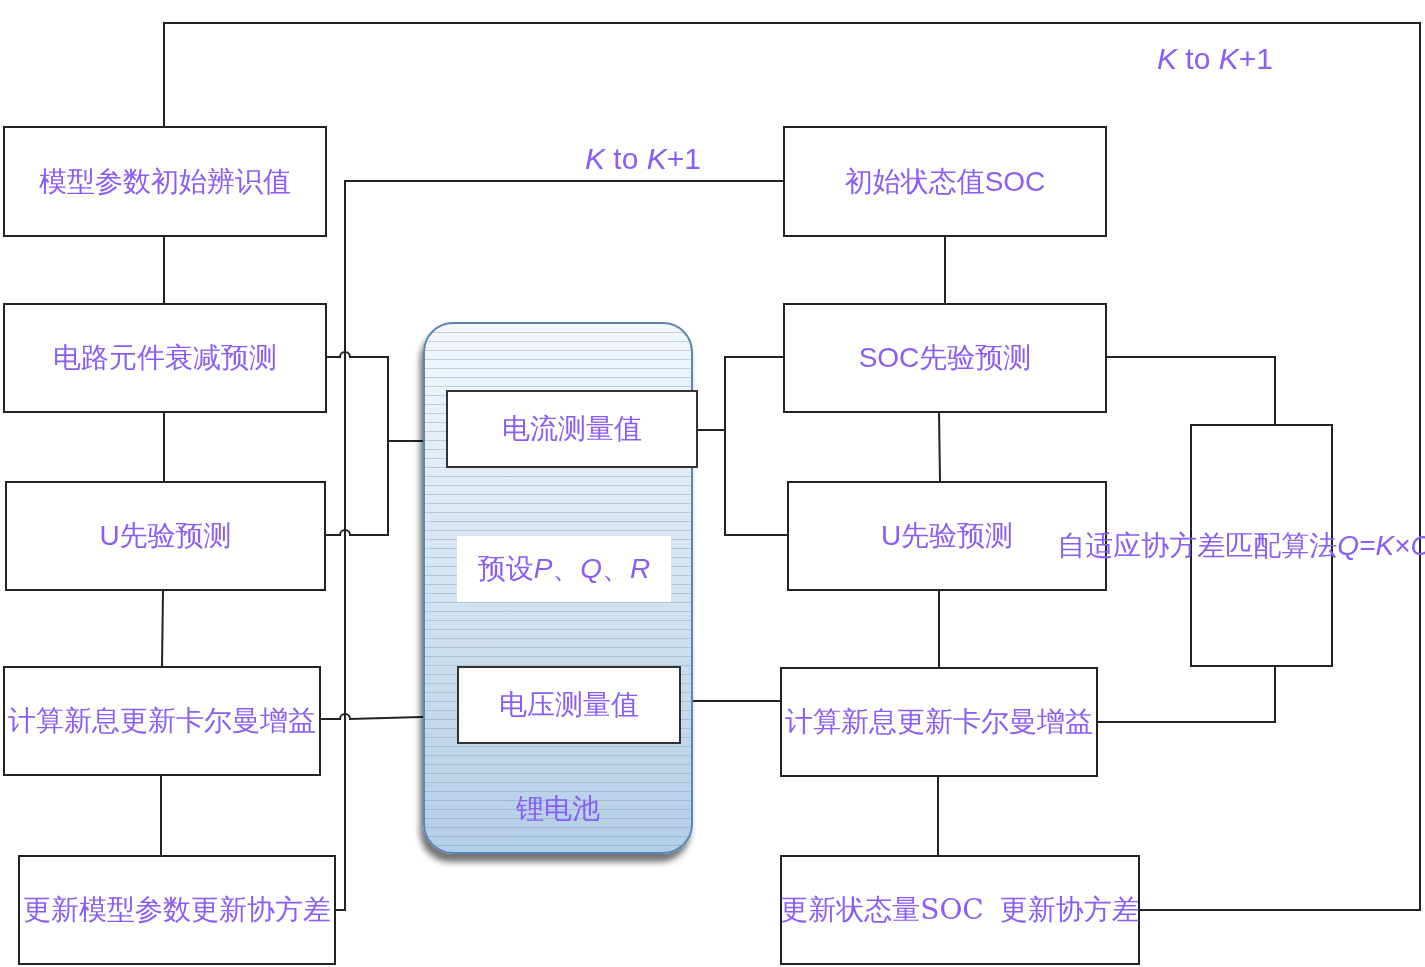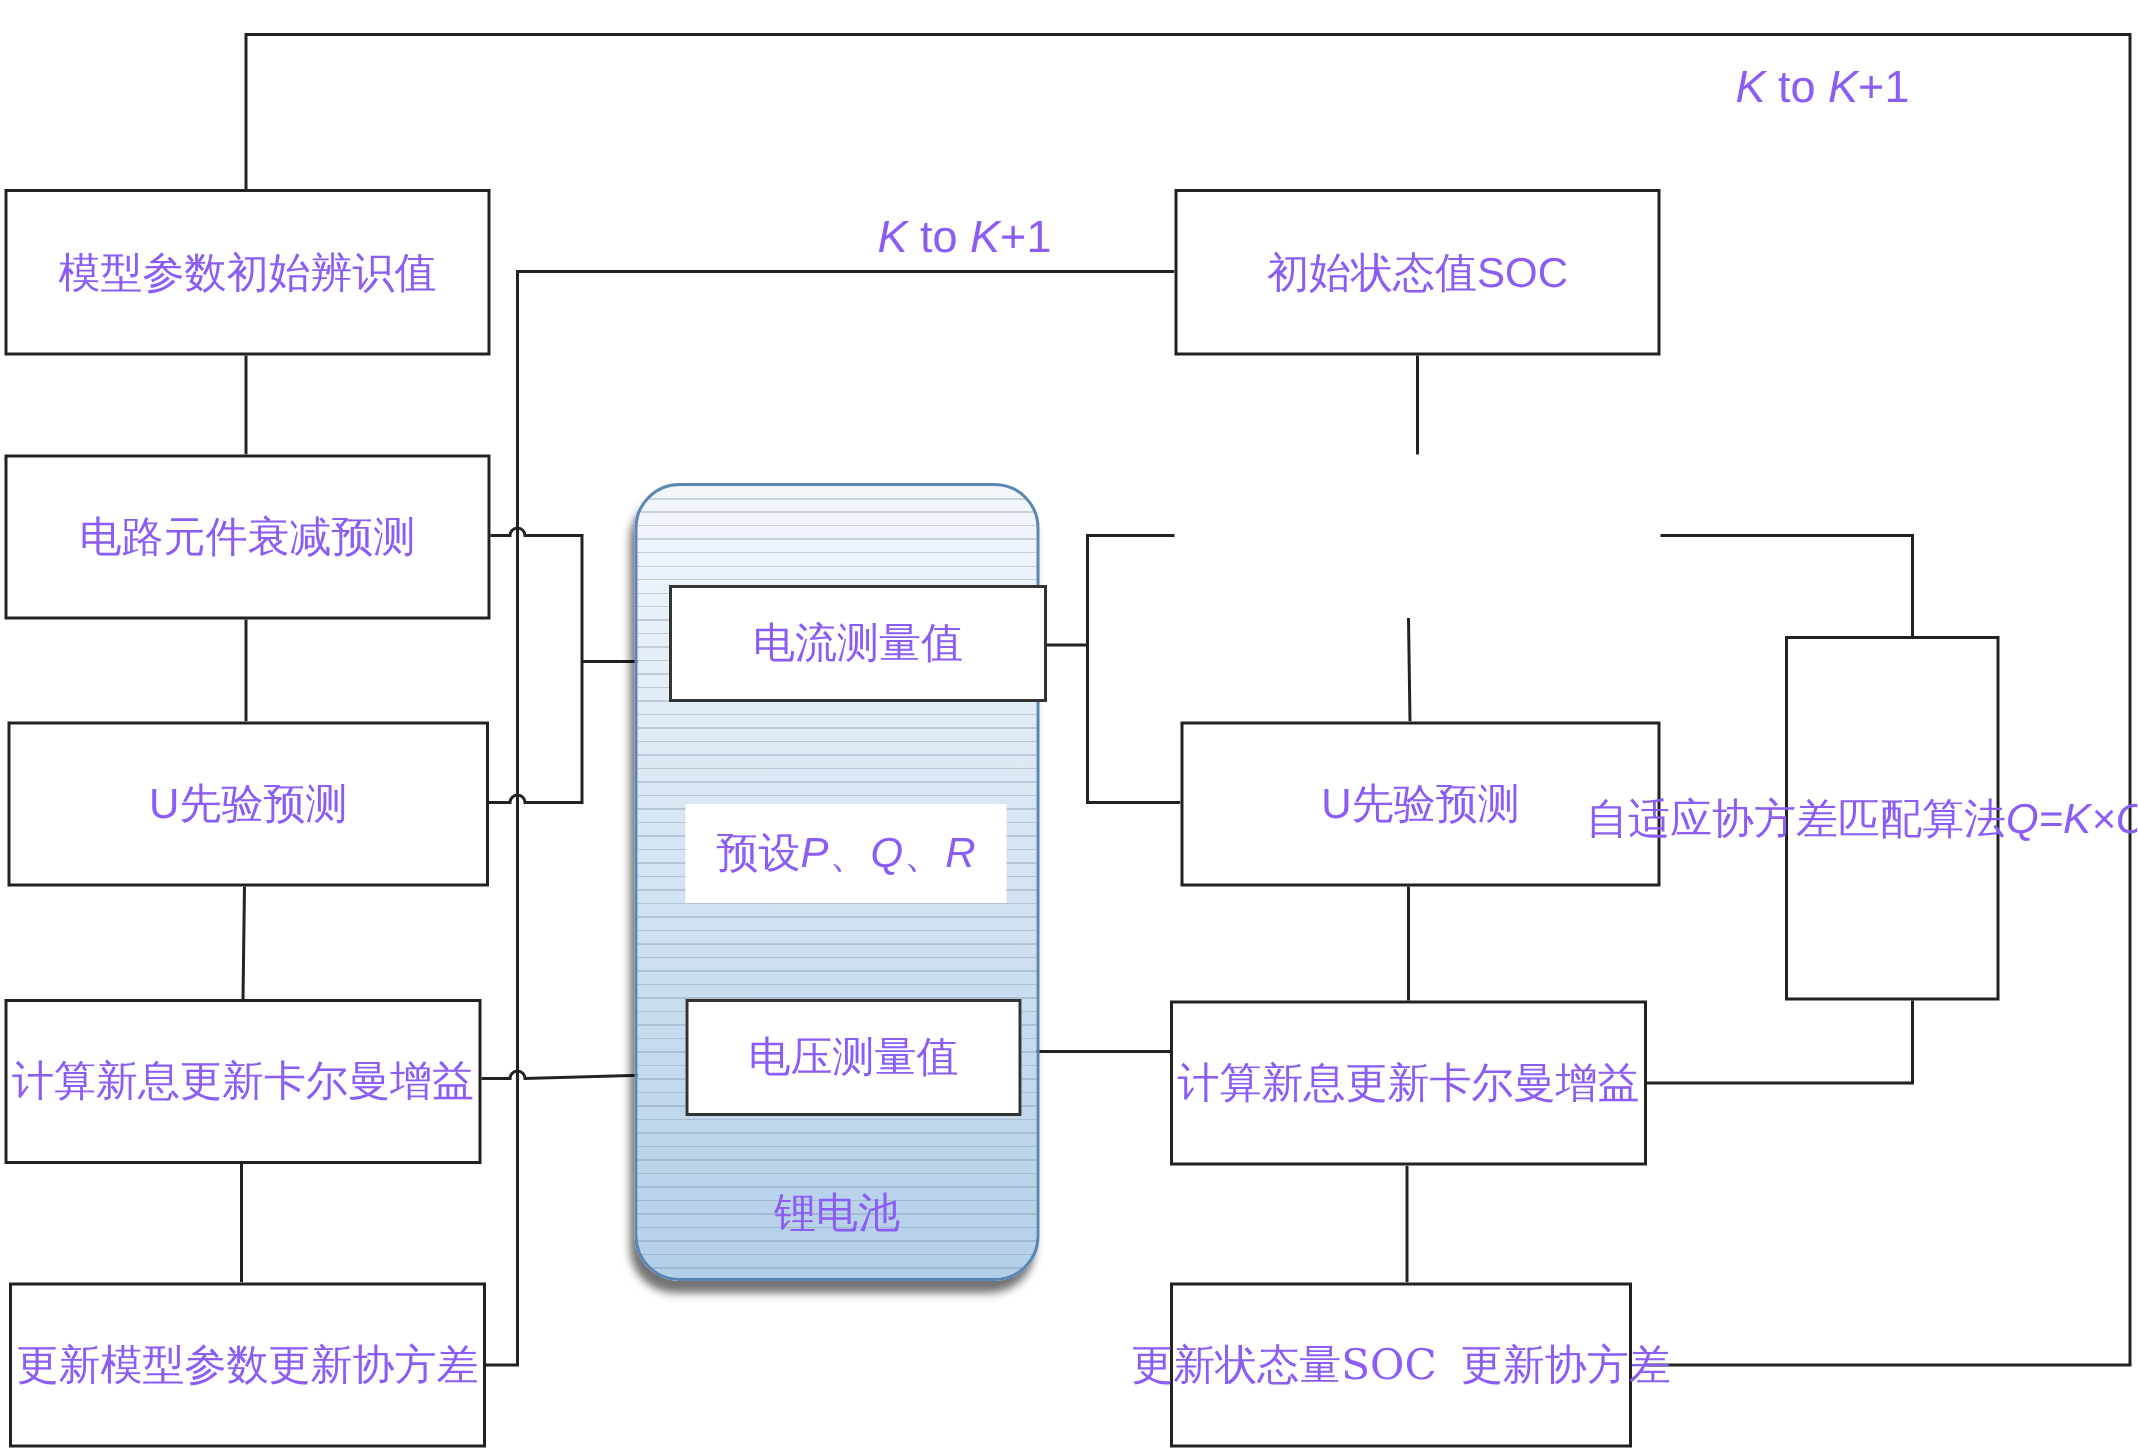--- a/index.html
+++ b/index.html
@@ -77,21 +77,21 @@
   <div class="box" style="left:3px; top:303px; width:324px; height:110px;text-align:center;">
     <span class="ln">电路元件衰减预测</span>
   </div>
   <div class="box sans" style="left:5px; top:481px; width:321px; height:110px;">
     <span class="ln">U先验预测</span>
   </div>
   <div class="box" style="left:3px; top:666px; width:318px; height:110px;">
     <span class="ln">计算新息</span>
     <span class="ln">更新卡尔曼增益</span>
   </div>
-  <div class="box" style="left:6px; top:855px; width:318px; height:110px;">
+  <div class="box" style="left:18px; top:855px; width:318px; height:110px;">
     <span class="ln">更新模型参数</span>
     <span class="ln">更新协方差</span>
   </div>
 
   <div id="battery"></div>
   <div class="inner" style="left:446px; top:390px; width:252px; height:78px;">
     <span>电流测量值</span>
   </div>
   <div id="pqr">
     <span>预设</span>
@@ -103,28 +103,31 @@
   </div>
   <div class="inner" style="left:457px; top:666px; width:224px; height:78px;">
     <span>电压测量值</span>
   </div>
   <div id="battery-name">锂电池</div>
 
   <div class="box" style="left:783px; top:126px; width:324px; height:111px;">
     <span class="ln">初始状态值</span>
     <span class="ln sans">SOC</span>
   </div>
+  <div class="box sans" style="left:783px; top:303px; width:324px; height:110px;">
+    <span class="ln">SOC先验预测</span>
+  </div>
   <div class="box sans" style="left:787px; top:481px; width:320px; height:110px;">
     <span class="ln">U先验预测</span>
   </div>
   <div class="box" style="left:780px; top:667px; width:318px; height:110px;">
     <span class="ln">计算新息</span>
     <span class="ln">更新卡尔曼增益</span>
   </div>
-  <div class="box" style="left:780px; top:855px; width:308px; height:110px;gap:16px;">
+  <div class="box" style="left:780px; top:855px; width:360px; height:110px;gap:16px;">
     <span class="ln">更新状态量SOC</span>
     <span class="ln">更新协方差</span>
   </div>
 
   <div class="box" style="left:1190px; top:424px; width:143px; height:243px;">
     <span class="ln">自适应协</span>
     <span class="ln">方差匹配</span>
     <span class="ln">算法</span>
     <span class="ln it"><span>Q</span><span>=</span><span>K</span><span>×</span><span>C</span><span>×</span><span>K</span></span>
   </div>

